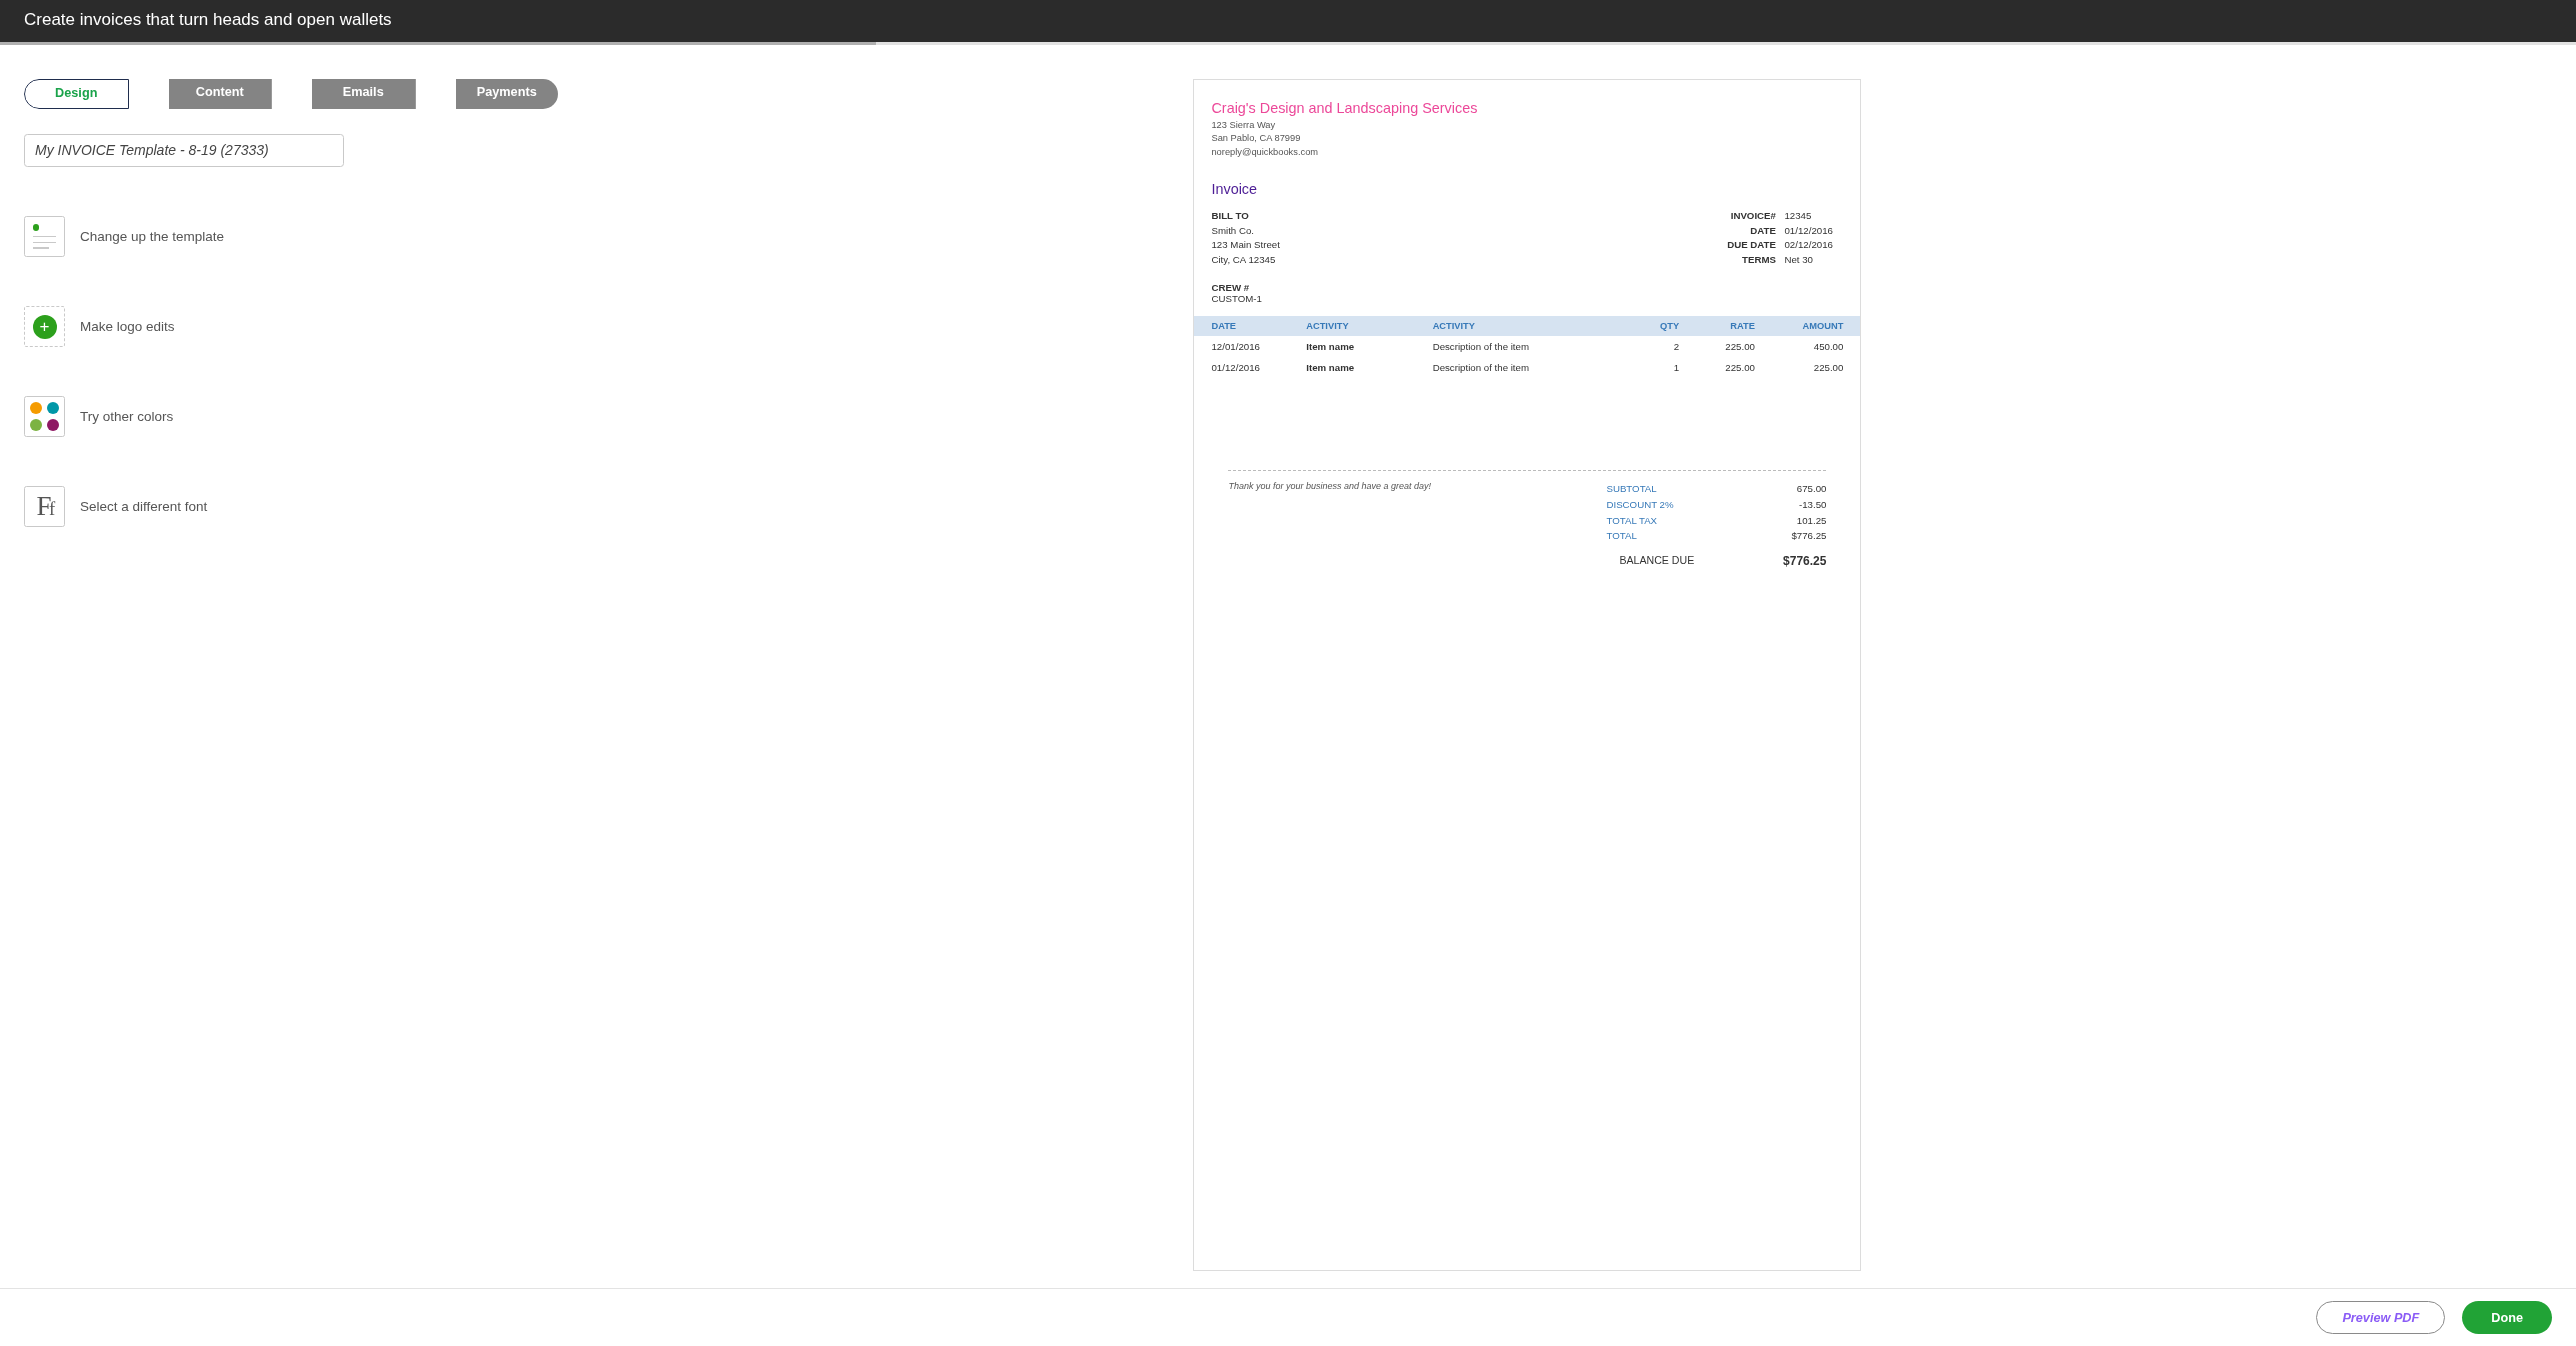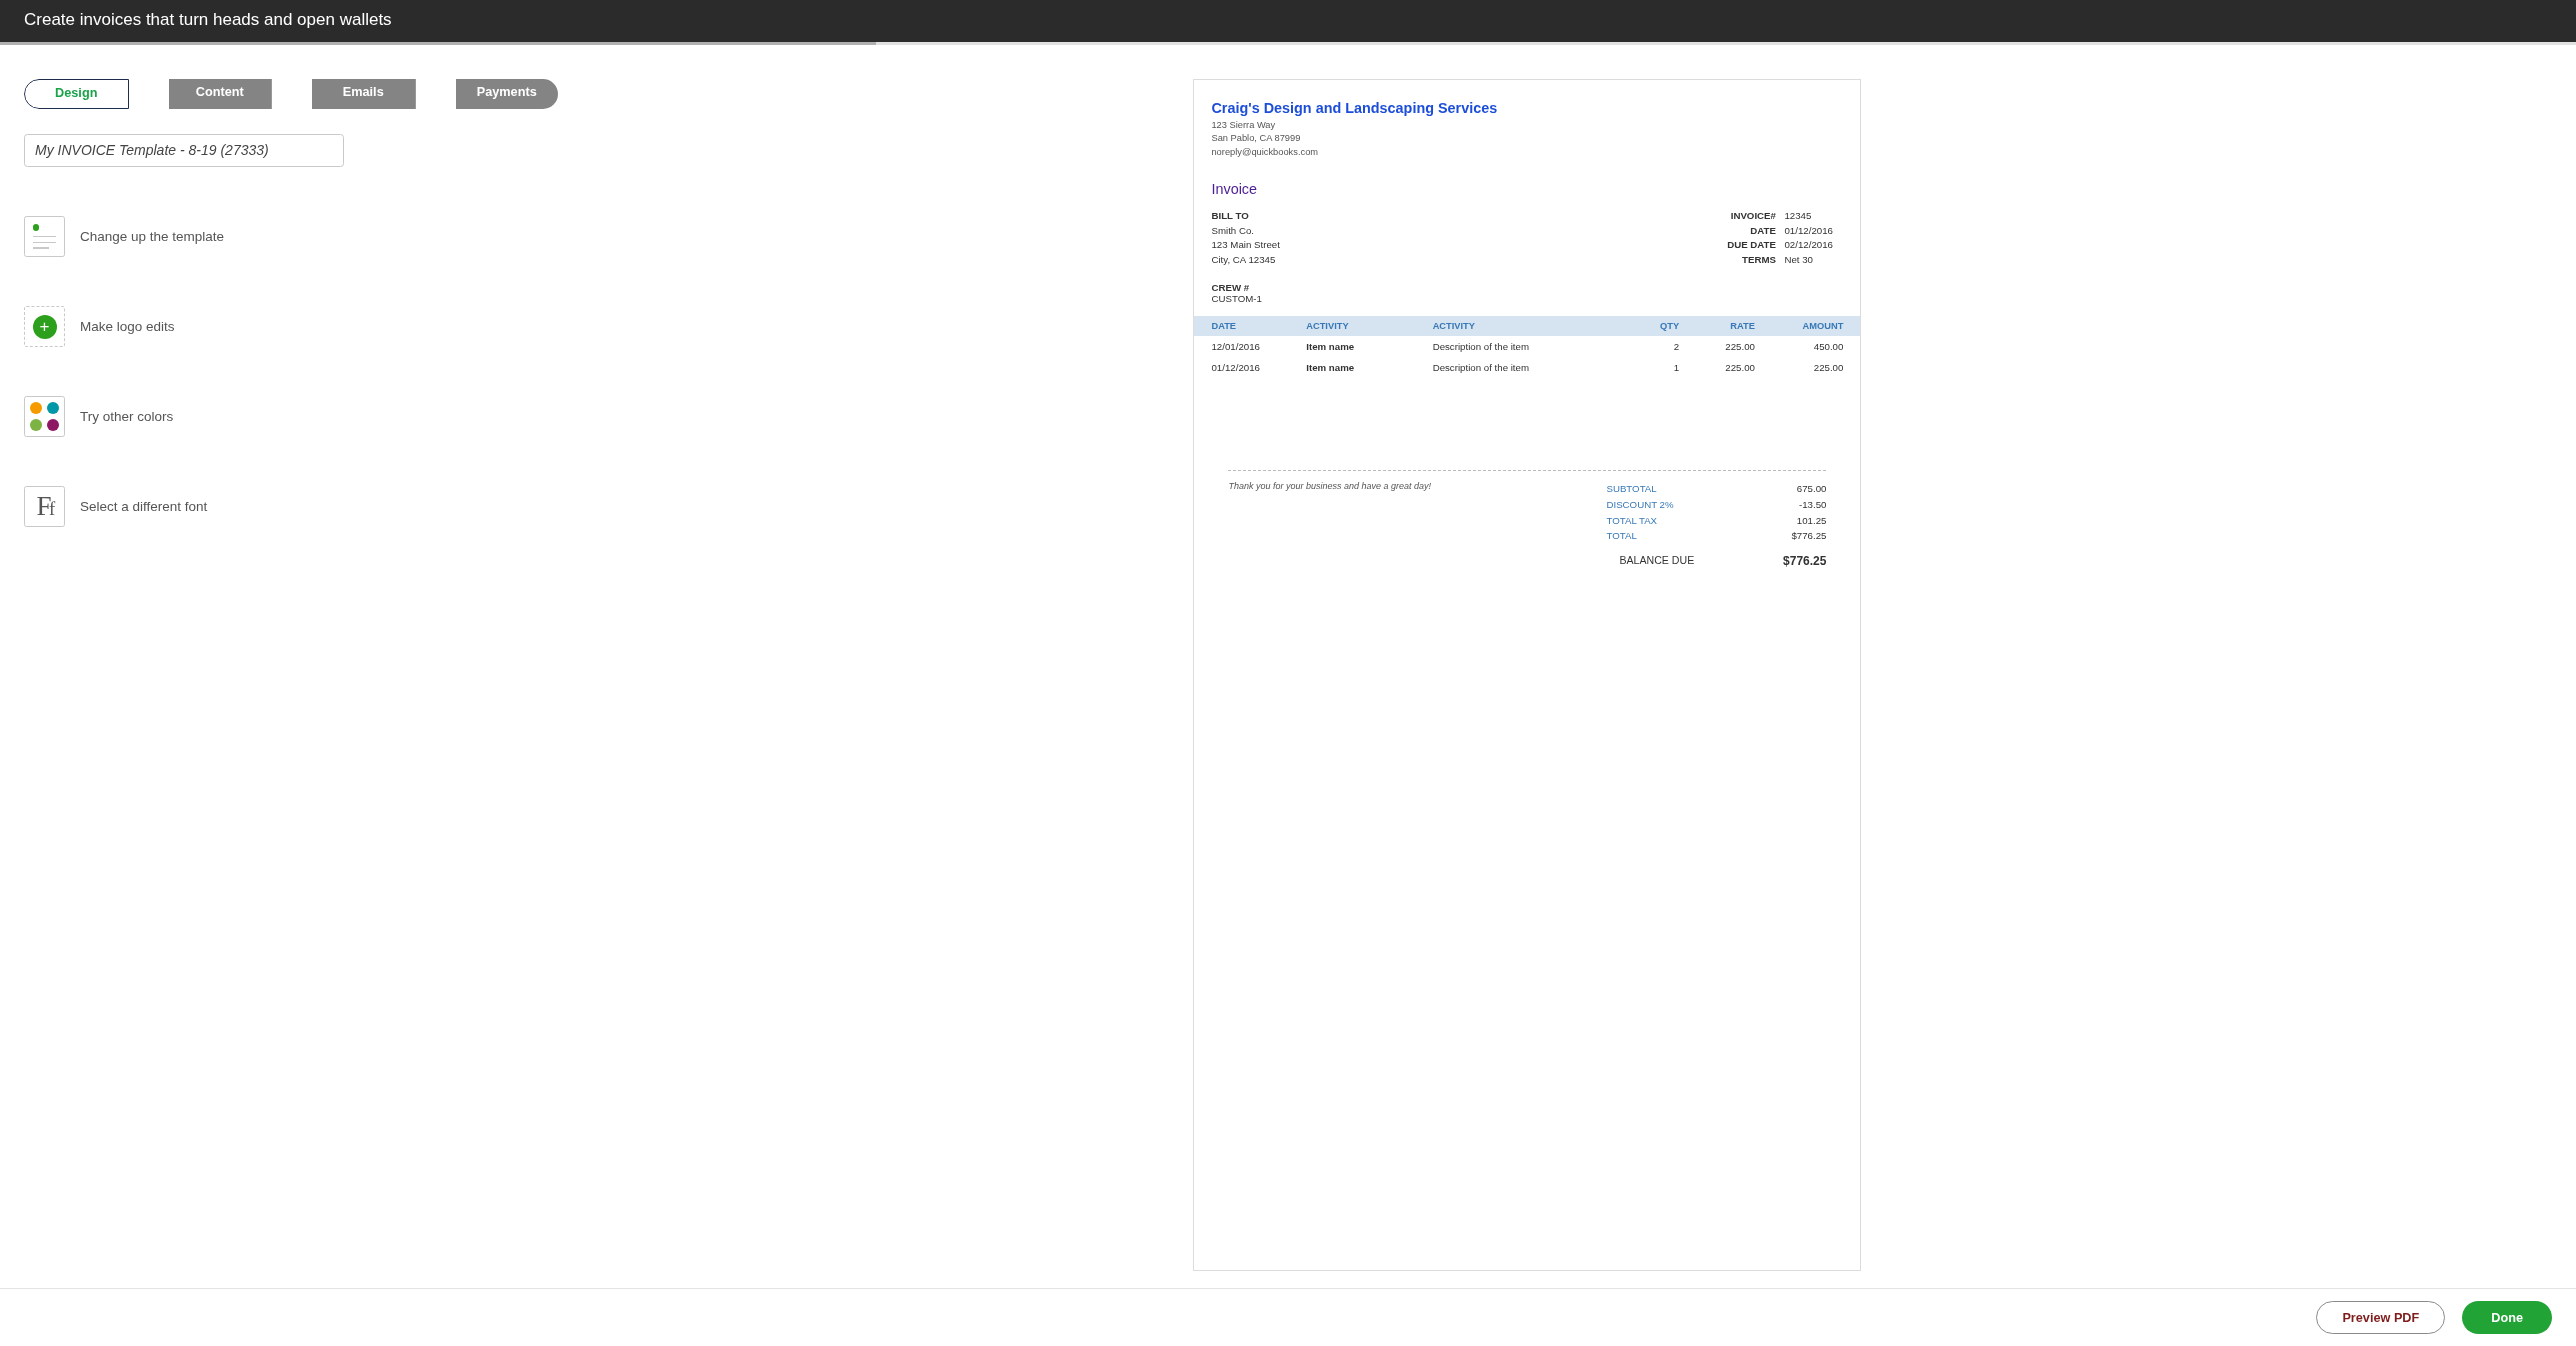--- a/index.html
+++ b/index.html
@@ -135,21 +135,21 @@
   .invoice-preview {
     border: 0.8px solid #dcdcdc;
     width: 100%;
     max-width: 668px;
     background: #fff;
     padding: 0;
     display: flex;
     flex-direction: column;
   }
   .inv-body { padding: 20px 17px 0; flex:1; }
-  .company-name { font-size: 14.4px; font-weight: 700; color:#1d4ed8; }
+  .company-name { font-size: 14.4px; font-weight: 400; color:#ec4899; }
   .company-meta { font-size: 9.3px; color:#555; margin-top:3.4px; line-height:1.45; }
   .inv-title { margin-top: 22px; font-size: 14.4px; font-weight: 400; color:#4c1d95; }
 
   .inv-head-row { display:flex; justify-content: space-between; margin-top: 12px; }
   .billto { font-size: 9.7px; color:#333; line-height:1.5; }
   .billto .lab { font-weight:700; }
   .meta-table { font-size:9.7px; }
   .meta-table .mrow { display:flex; gap: 8.5px; justify-content:flex-end; line-height:1.5; }
   .meta-table .mlab { font-weight:700; text-align:right; width: 68px; }
   .meta-table .mval { width: 59px; text-align:left; }
@@ -191,21 +191,21 @@
     background:#fff;
   }
   .btn {
     border-radius: 18.6px;
     padding: 8.5px 25px;
     font-size: 12.7px;
     font-weight: 600;
     cursor: pointer;
     border: none;
   }
-  .btn-outline { background:#fff; color:#7f1d1d; border:0.8px solid #8a8a8a; }
+  .btn-outline { background:#fff; color:#8b5cf6; border:0.8px solid #8a8a8a;font-style:italic; }
   .btn-primary { background:#21a336; color:#fff; padding: 8.5px 29px; }
 </style>
 </head>
 <body>
 
 <div class="header-bar">
   <span>Create invoices that turn heads and open wallets</span>
 </div>
 <div class="progress-strip"></div>
 

